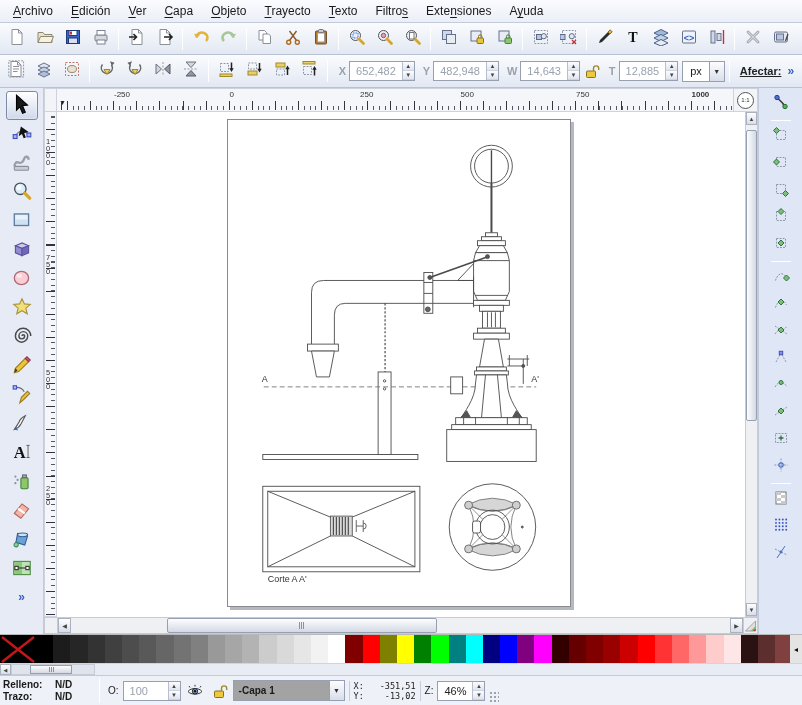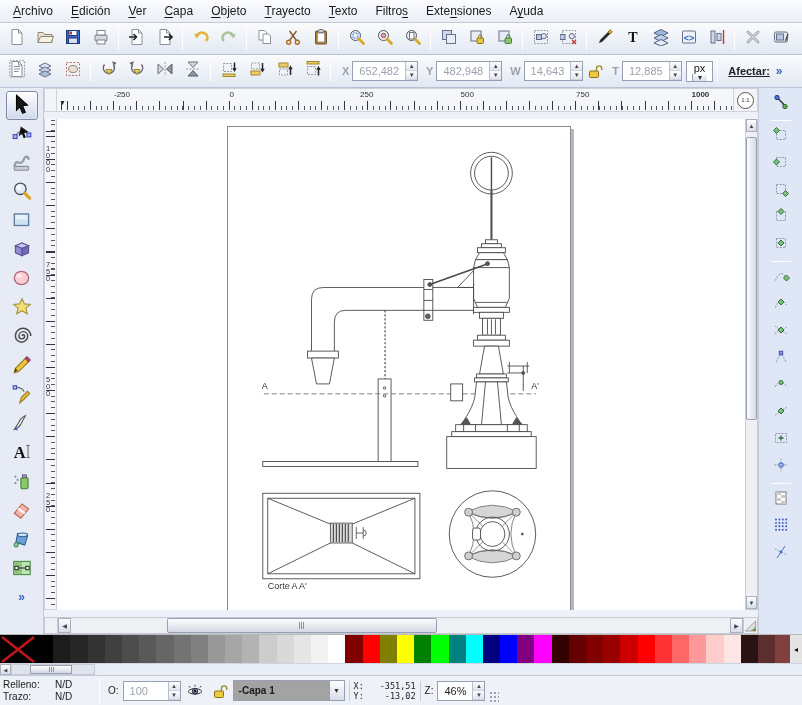--- a/index.html
+++ b/index.html
@@ -20,39 +20,39 @@
   .ctrlbar{height:33px;flex:0 0 33px;gap:1px;}
   .tb-btn{width:27px;height:27px;display:flex;align-items:center;justify-content:center;border-radius:2px;}
   .tb-sep{width:1px;height:22px;background:#bfc6d5;border-right:1px solid #fff;margin:0 3px;flex:0 0 auto;}
   .fld-label{font-size:11px;font-weight:bold;color:#9aa2af;margin:0 2px 0 7px;}
   .spinbox{display:inline-flex;align-items:stretch;height:20px;border:1px solid #97a0b2;background:#fff;}
   .spinbox .val{padding:0 6px;font-size:11px;display:flex;align-items:center;min-width:44px;color:#9aa2af;}
   .spinbox.dark .val{color:#222;min-width:34px;justify-content:center;}
   .sp-arrows{width:12px;display:flex;flex-direction:column;border-left:1px solid #b8bfcc;}
   .sp-arrows span{flex:1;font-size:6px;line-height:1;display:flex;align-items:center;justify-content:center;
                   color:#444;background:linear-gradient(#fdfdfe,#dfe4ee);border-bottom:1px solid #cfd5e0;}
-  .dropdown{display:inline-flex;height:21px;border:1px solid #97a0b2;background:#fff;align-items:center;margin-left:3px;flex-direction:column;}
+  .dropdown{display:inline-flex;height:21px;border:1px solid #97a0b2;background:#fff;align-items:center;margin-left:3px;}
   .dropdown .txt{padding:0 7px;font-size:11px;}
   .dropdown .btn{width:15px;height:100%;background:linear-gradient(#fdfdfe,#d7deea);
                  border-left:1px solid #97a0b2;display:flex;align-items:center;justify-content:center;
                  font-size:7px;color:#333;}
   .affect{font-size:11px;font-weight:bold;color:#222;margin-left:6px;white-space:nowrap;text-decoration:underline;}
   .chev{color:#3b5fbf;font-weight:bold;font-size:12px;margin:0 5px;}
 
   
   .main{flex:1;display:flex;min-height:0;}
   .toolbox{width:44px;flex:0 0 44px;background:#e7ebf6;border-right:1px solid #c3cbdb;
            display:flex;flex-direction:column;align-items:center;padding-top:3px;gap:0;}
   .tool-btn{width:32px;height:29px;display:flex;align-items:center;justify-content:center;
             border:1px solid transparent;border-radius:3px;}
   .tool-btn.active{border:1px solid #7d8aa5;background:linear-gradient(#ffffff,#cfd8ea);
                    box-shadow:inset 0 0 2px #fff;}
   .toolbox .overflow{color:#3b5fbf;font-weight:bold;font-size:12px;margin-top:6px;}
 
-  .canvas-zone{flex:1;display:flex;flex-direction:column;min-width:0;gap:7px;}
+  .canvas-zone{flex:1;display:flex;flex-direction:column;min-width:0;}
   .ruler-row{height:24px;flex:0 0 24px;display:flex;}
   .ruler-corner{width:13px;flex:0 0 13px;background:#f2f4f8;border:1px solid #cdd2dc;}
   .h-ruler{flex:1;position:relative;background:#f4f6f9;border:1px solid #cdd2dc;border-left:none;overflow:hidden;}
   .h-ruler .marker{position:absolute;left:2px;top:10px;font-size:7px;color:#222;}
   .ticks-small{position:absolute;bottom:1px;left:0;right:0;height:4px;
       background:repeating-linear-gradient(to right,#556 0 1px,transparent 1px 5.78px);background-position-x:4px;}
   .ticks-big{position:absolute;bottom:1px;left:0;right:0;height:9px;
       background:repeating-linear-gradient(to right,#334 0 1px,transparent 1px 23.1px);background-position-x:10px;}
   .h-num{position:absolute;top:1px;font-size:8px;color:#333;}
   .cms-btn{width:24px;flex:0 0 24px;display:flex;align-items:center;justify-content:center;
@@ -113,21 +113,21 @@
                         font-size:5px;display:flex;align-items:center;justify-content:center;color:#444;}
   .mini-track{width:84px;position:relative;background:#dfe3ec;border:1px solid #c6cbd6;}
   .mini-thumb{position:absolute;top:0;bottom:0;left:18px;width:42px;background:linear-gradient(#fdfdfe,#d3d9e4);
               border:1px solid #97a0b2;display:flex;align-items:center;justify-content:center;gap:1px;}
   .mini-thumb i{width:1px;height:5px;background:#8a93a3;display:block;}
 
   
   .statusbar{height:30px;flex:0 0 30px;display:flex;align-items:center;background:#eef1f8;
              border-top:1px solid #c2cad8;font-size:10px;padding:0 3px;gap:4px;}
   .fs-block{display:flex;flex-direction:column;justify-content:center;line-height:12px;}
-  .fs-row{display:flex;}
+  .fs-row{display:flex;font-weight:bold;}
   .fs-label{width:52px;}
   .fs-value{width:38px;}
   .sb-sep{width:1px;align-self:stretch;background:#c6ccd8;border-right:1px solid #fff;margin:2px 2px;}
   .op-label{margin-left:2px;}
   .sicon{width:20px;height:20px;display:flex;align-items:center;justify-content:center;}
   .layer-select{display:inline-flex;height:21px;border:1px solid #97a0b2;background:#a3a3a3;
                 align-items:center;width:112px;}
   .layer-select .txt{flex:1;padding:0 5px;font-size:10px;font-weight:bold;white-space:nowrap;overflow:hidden;}
   .layer-select .btn{width:15px;height:100%;background:linear-gradient(#fdfdfe,#d7deea);
                      border-left:1px solid #97a0b2;display:flex;align-items:center;justify-content:center;

